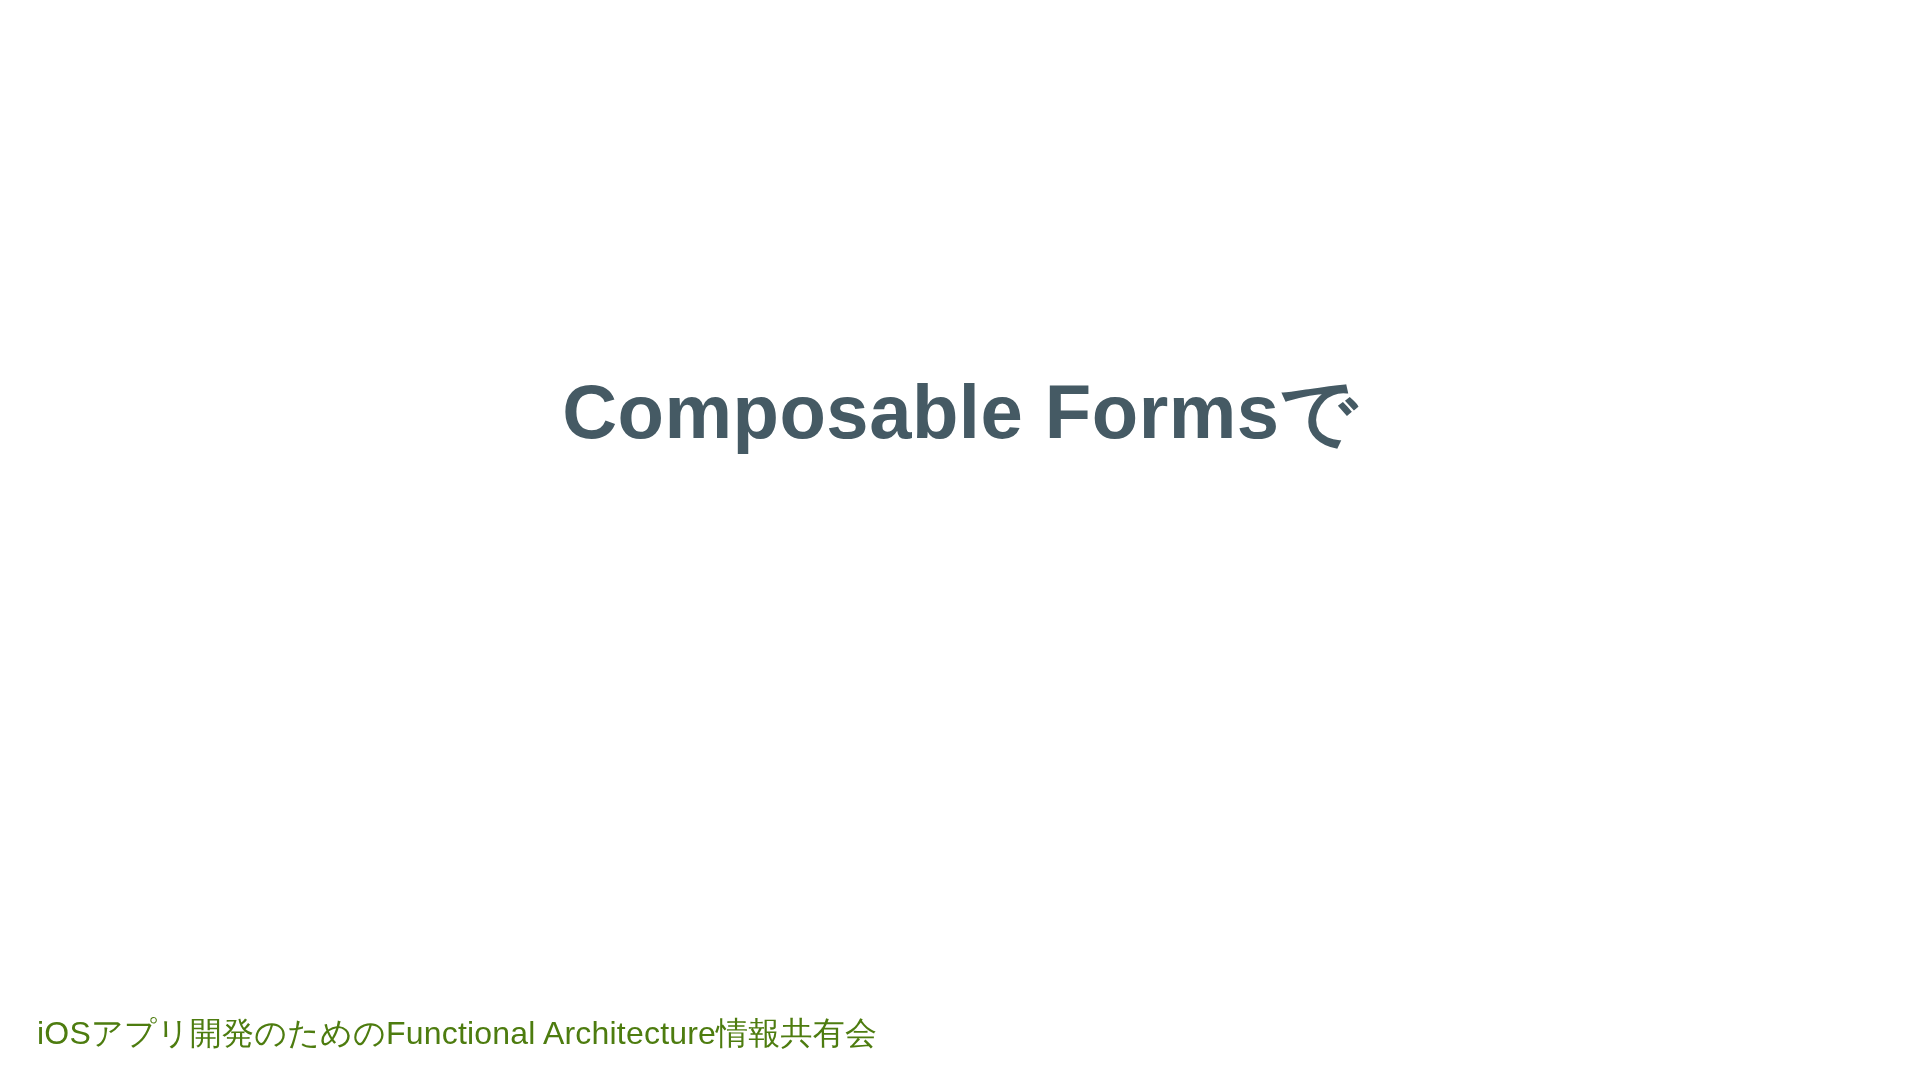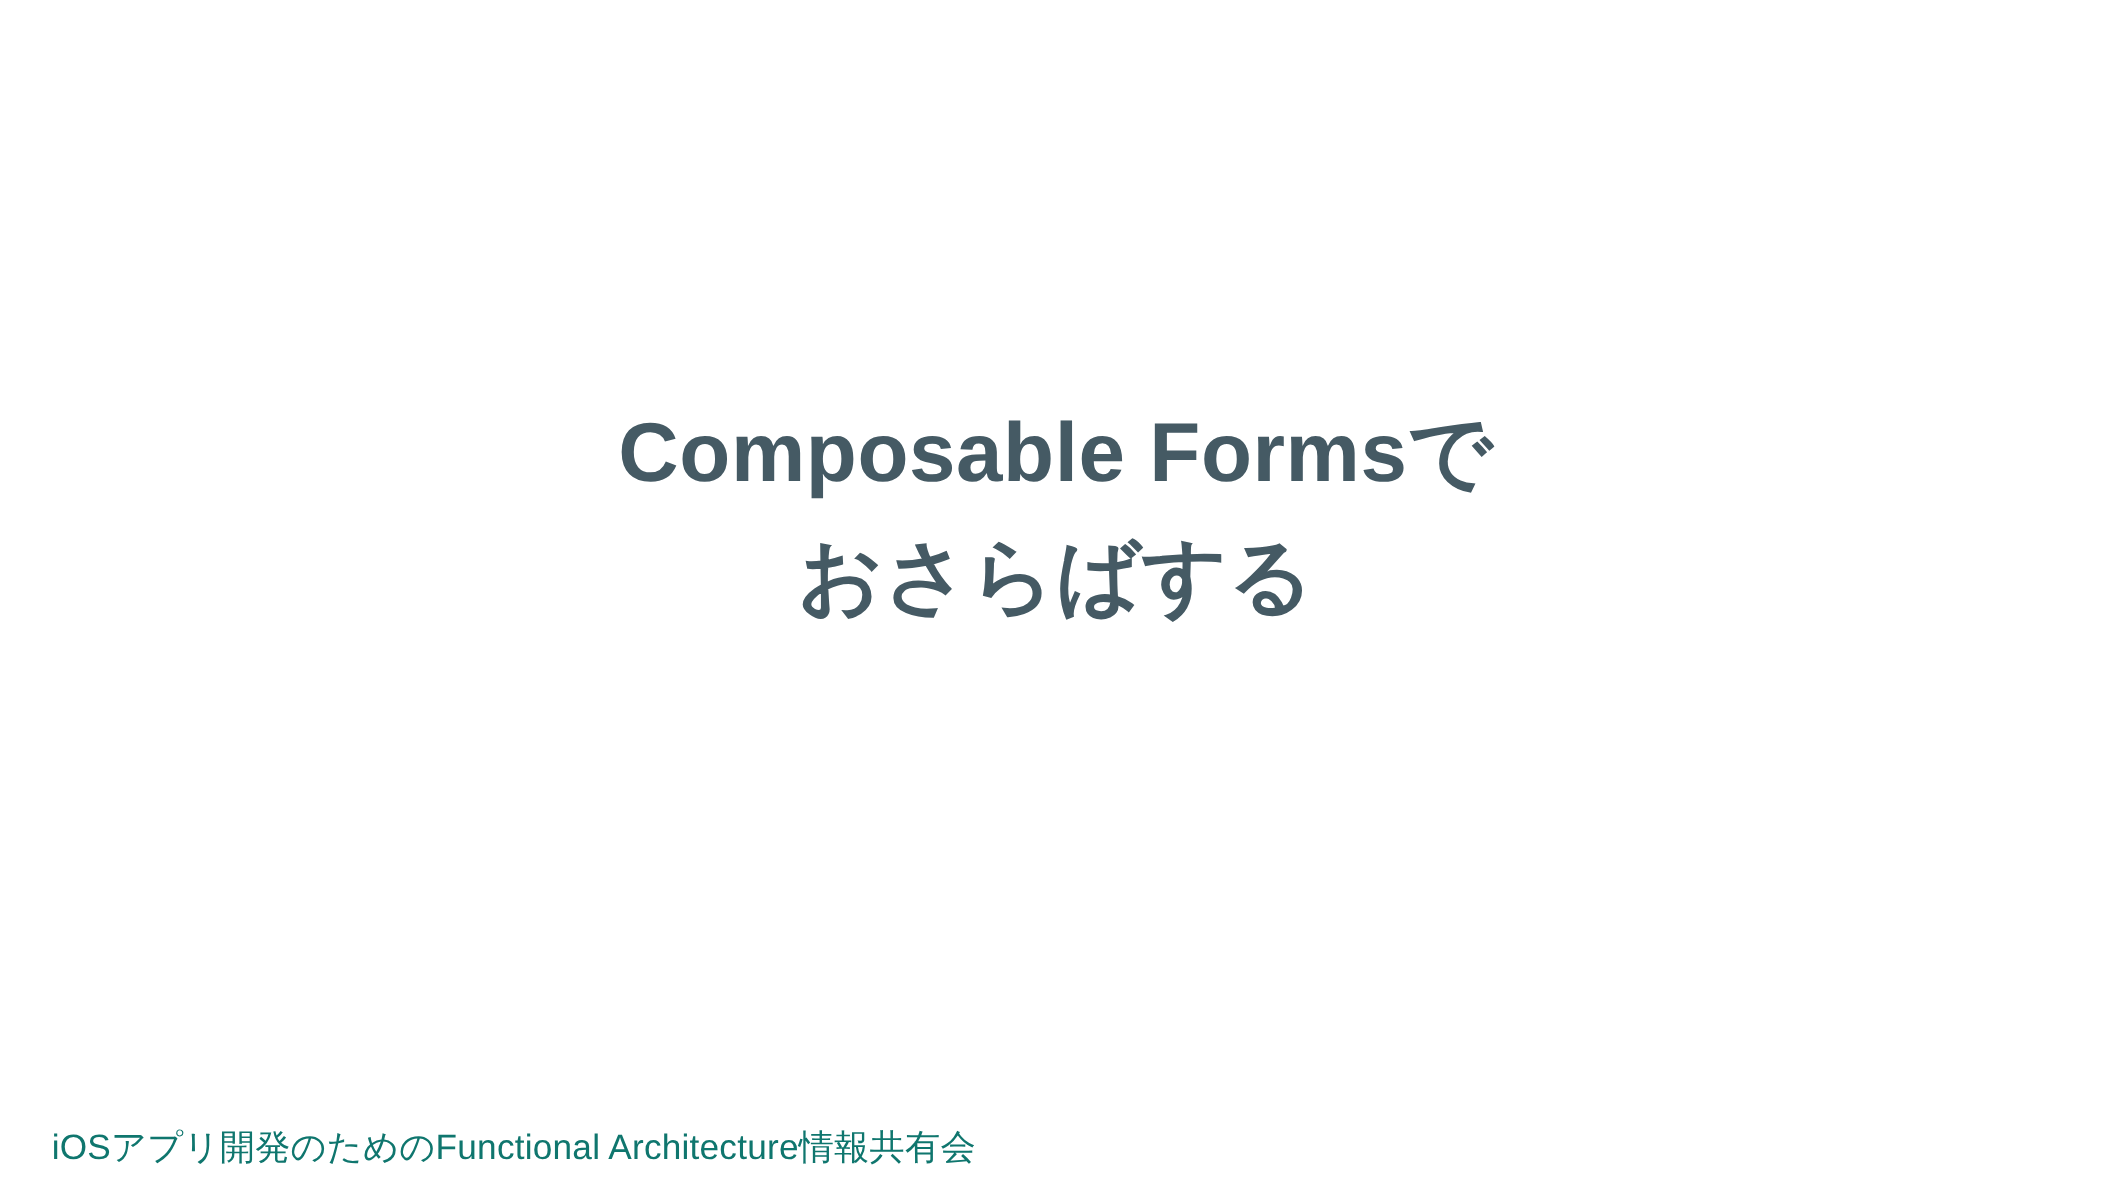--- a/index.html
+++ b/index.html
@@ -54,34 +54,33 @@
     position: absolute;
     left: 37px;
     top: 1013px;
   }
 
   .footer-text {
     display: block;
     font-size: 32px;
     line-height: 40px;
     font-weight: 400;
-    color: #0f766e;
+    color: #4d7c0f;
     letter-spacing: 0.2px;
     white-space: nowrap;
-    margin: 10px;
+    margin: 0;
     padding: 0;
   }
 </style>
 </head>
 <body>
 
 <div class="slide">
 
   <div class="title-block">
     <span class="title-line">Composable Formsで</span>
-    <span class="title-line">おさらばする</span>
   </div>
 
   <div class="footer">
     <span class="footer-text">iOSアプリ開発のためのFunctional Architecture情報共有会</span>
   </div>
 
 </div>
 
 </body></html>

